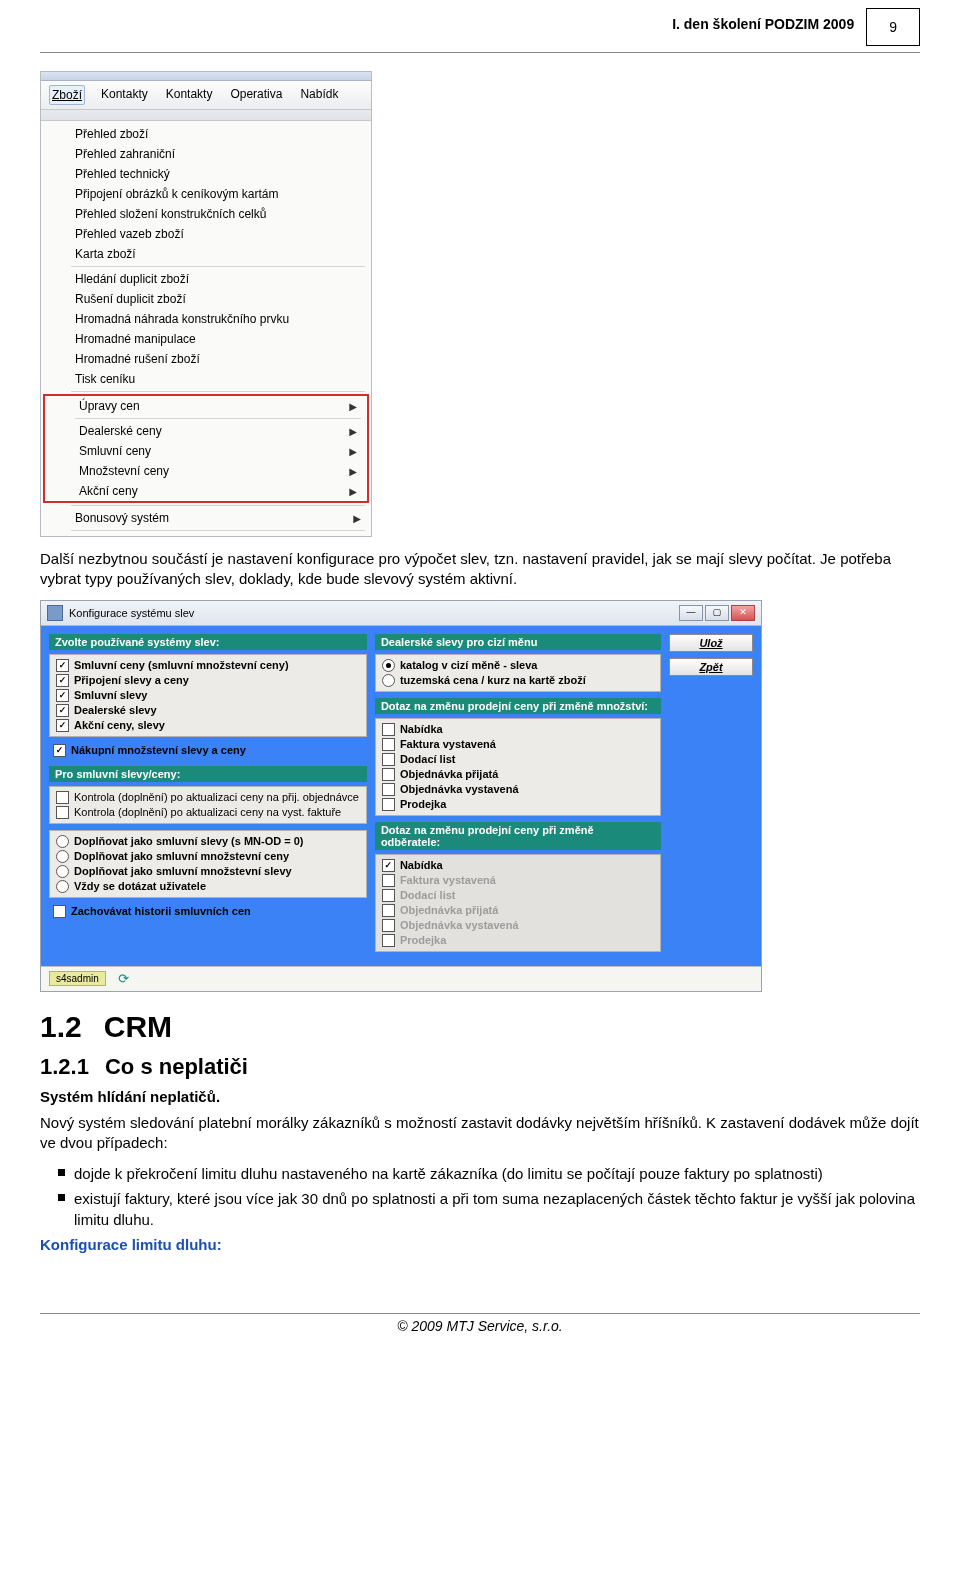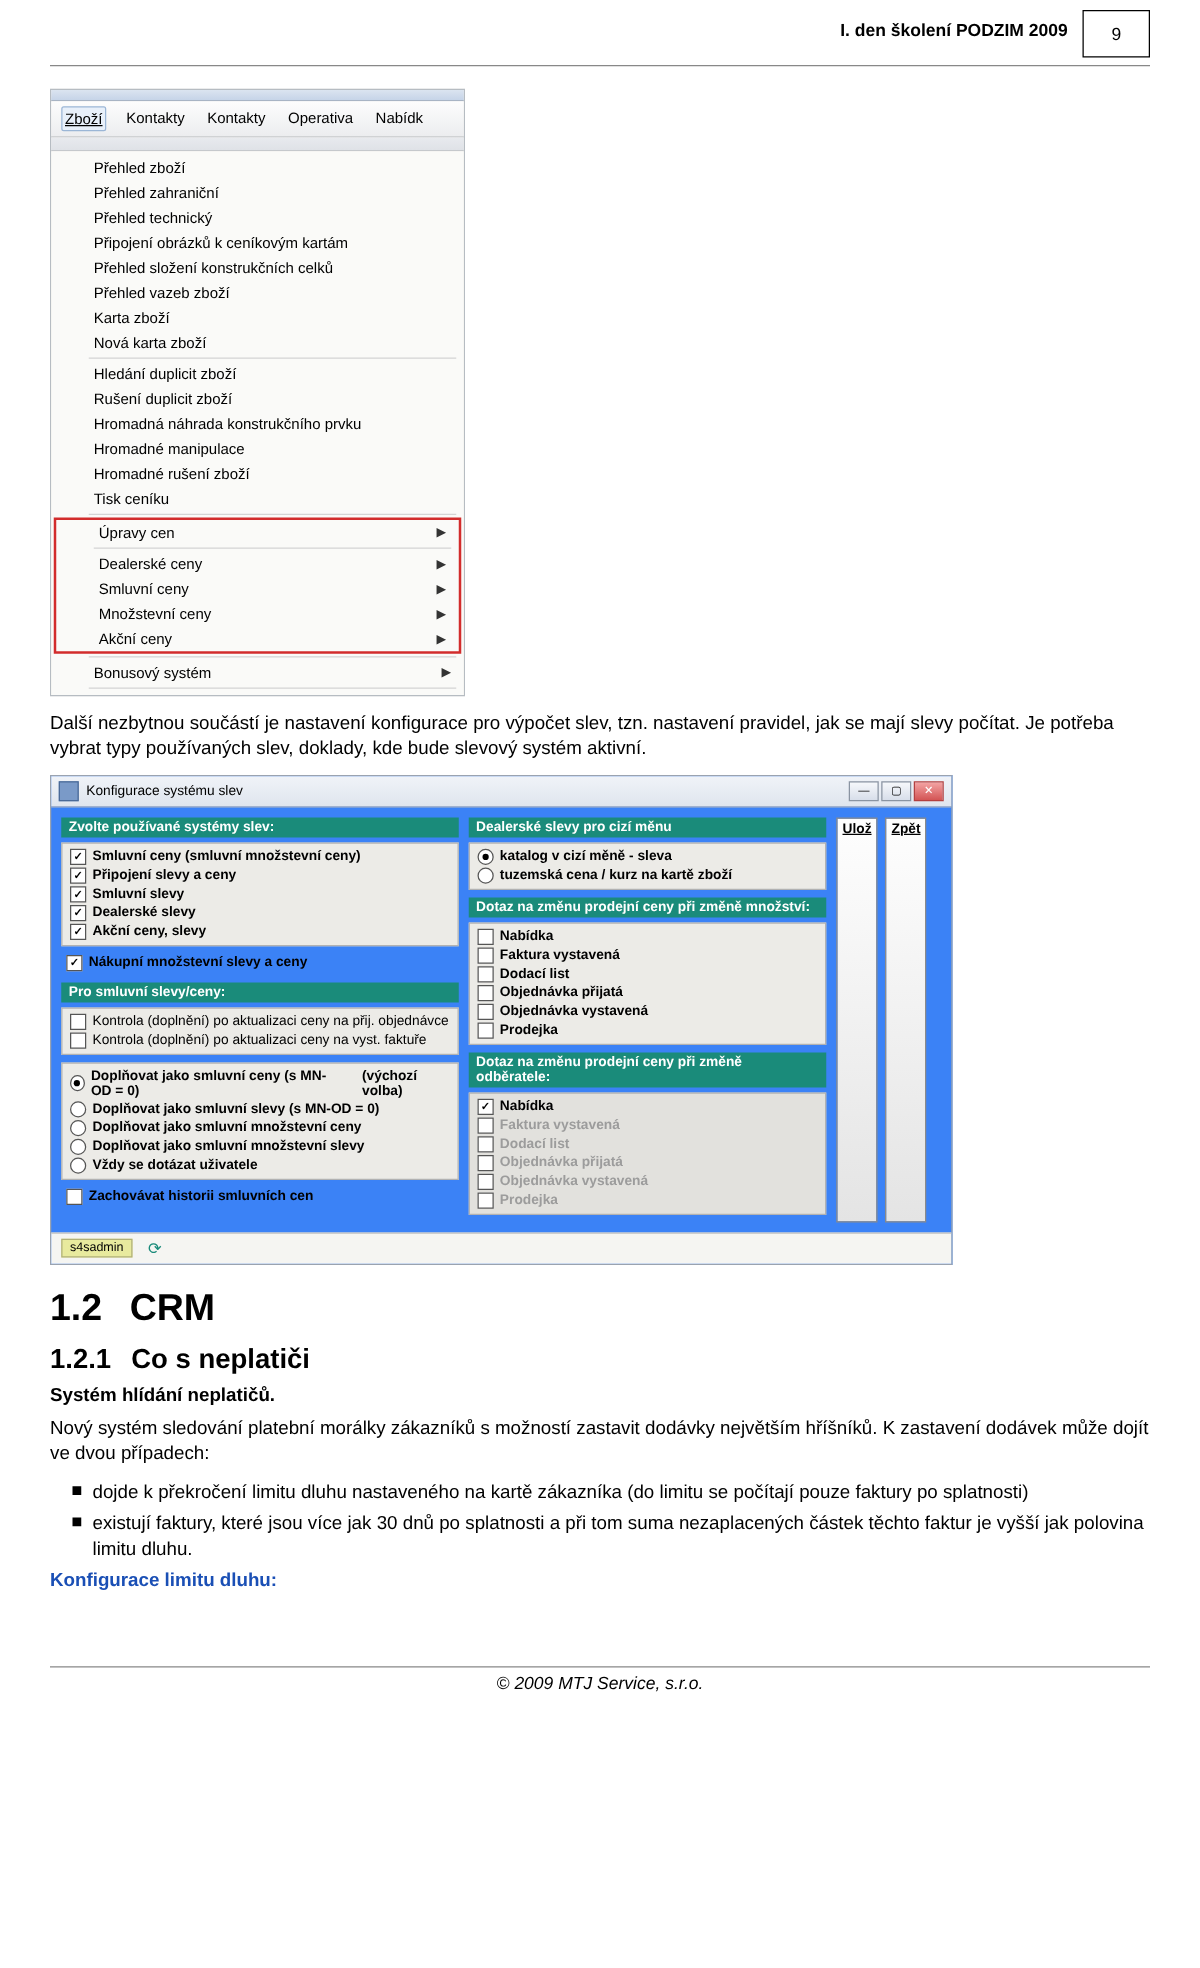--- a/index.html
+++ b/index.html
@@ -152,21 +152,23 @@
     gap: 8px;
     padding: 8px;
   }
   .dlg-col {
     flex: 1;
   }
   .dlg-col-right {
     width: 84px;
     flex: none;
     display: flex;
+    flex-direction: column;
     gap: 6px;
+    font-style: italic;
   }
   .teal-header {
     background: #1a8b7a;
     color: #fff;
     font-weight: bold;
     padding: 2px 6px;
     font-size: 11px;
     margin-bottom: 4px;
   }
   .cb-row, .rb-row {
@@ -338,23 +340,20 @@
           <span>Připojení obrázků k ceníkovým kartám</span>
         </div>
       <div class="dd-item">
           <span>Přehled složení konstrukčních celků</span>
         </div>
       <div class="dd-item">
           <span>Přehled vazeb zboží</span>
         </div>
       <div class="dd-item">
           <span>Karta zboží</span>
-        </div>
-      <div class="dd-item">
-          <span>Nová karta zboží</span>
         </div>
       <div class="dd-sep"></div>
       <div class="dd-item">
           <span>Hledání duplicit zboží</span>
         </div>
       <div class="dd-item">
           <span>Rušení duplicit zboží</span>
         </div>
       <div class="dd-item">
           <span>Hromadná náhrada konstrukčního prvku</span>
@@ -450,21 +449,20 @@
           <div class="cb-row plain">
               <span class="cb"></span>
               <span>Kontrola (doplnění) po aktualizaci ceny na přij. objednávce</span>
             </div>
           <div class="cb-row plain">
               <span class="cb"></span>
               <span>Kontrola (doplnění) po aktualizaci ceny na vyst. faktuře</span>
             </div>
         </div>
         <div class="dlg-inner-box">
-          <div class="rb-row"><span class="rb sel"></span><span>Doplňovat jako smluvní ceny (s MN-OD = 0)</span>&nbsp;&nbsp;<span>(výchozí volba)</span></div>
           <div class="rb-row">
               <span class="rb"></span>
               <span>Doplňovat jako smluvní slevy (s MN-OD = 0)</span>
             </div>
           <div class="rb-row">
               <span class="rb"></span>
               <span>Doplňovat jako smluvní množstevní ceny</span>
             </div>
           <div class="rb-row">
               <span class="rb"></span>

